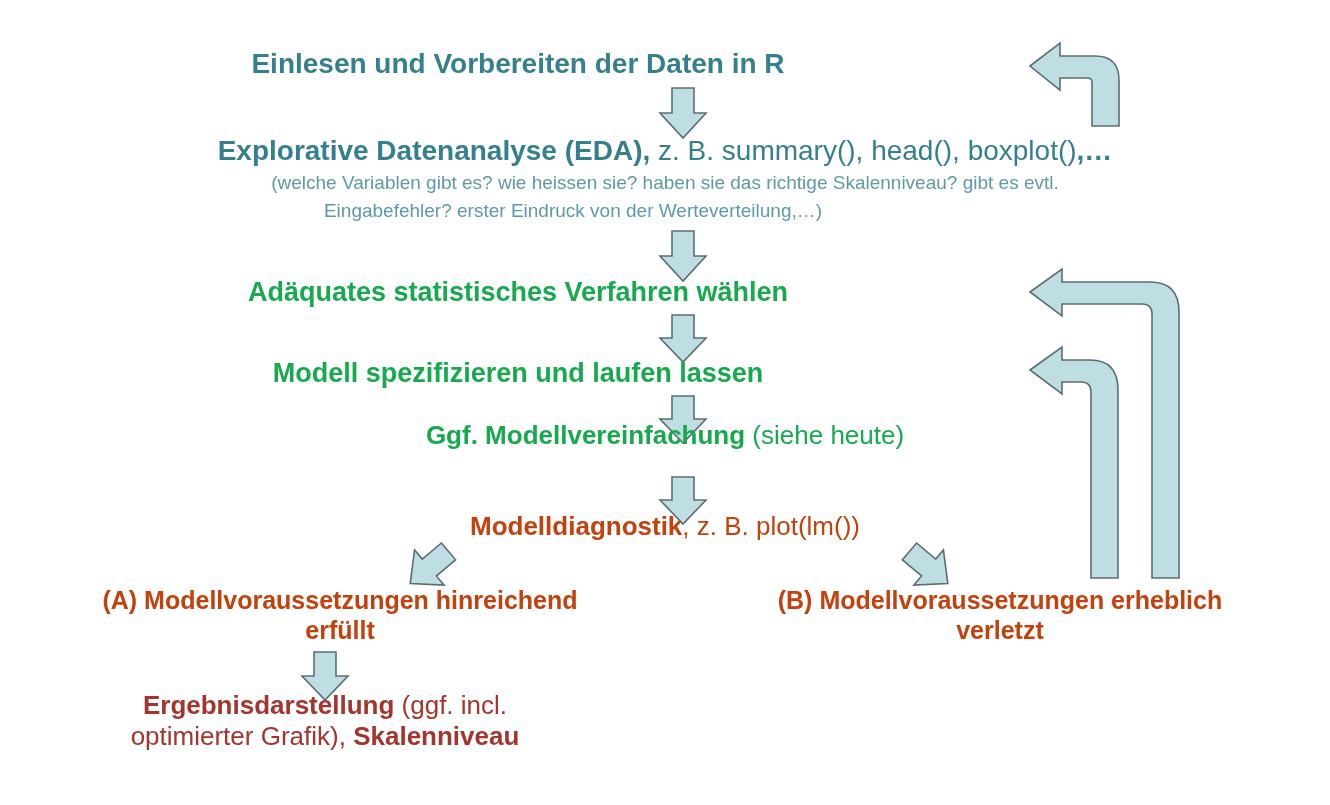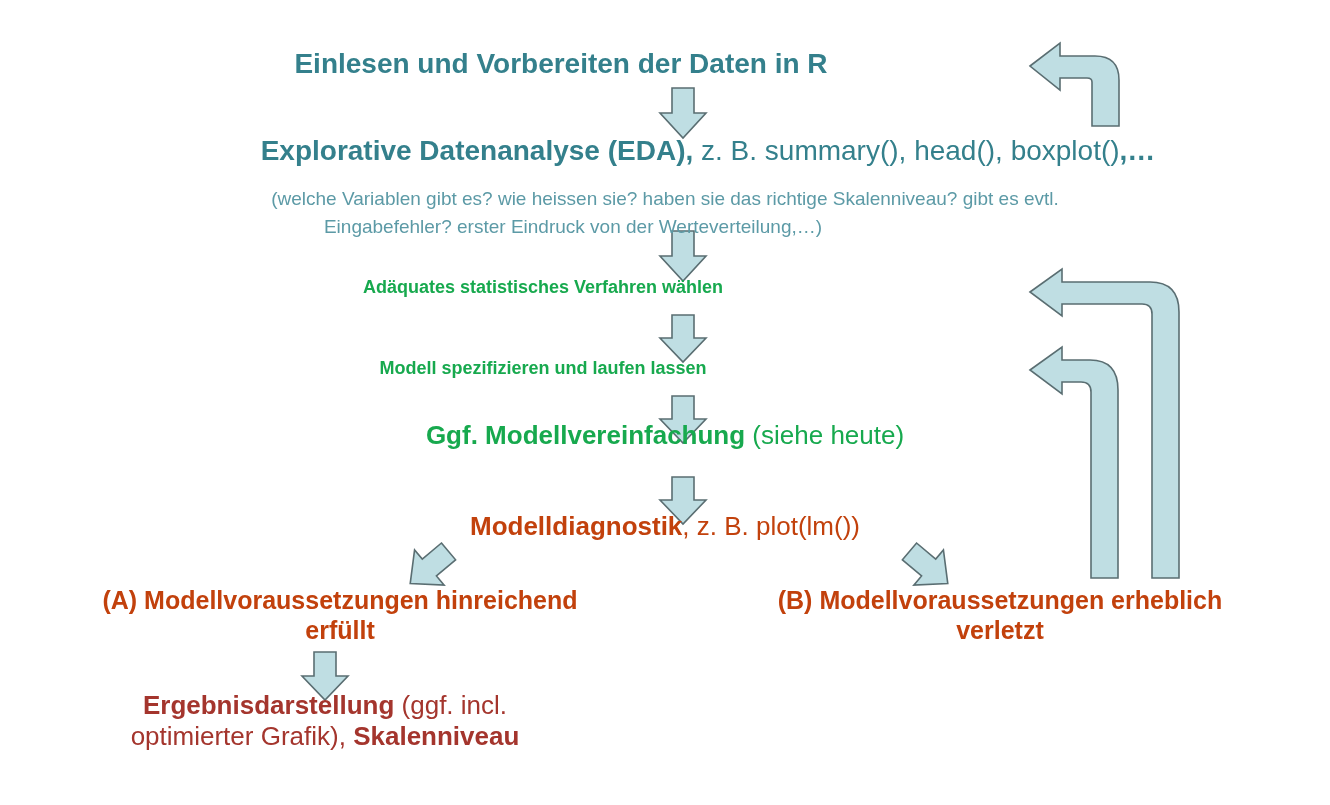--- a/index.html
+++ b/index.html
@@ -20,31 +20,31 @@
   }
   .node {
     position: absolute;
     text-align: center;
     line-height: 1.18;
     white-space: nowrap;
   }
   .node.wrap {
     white-space: normal;
   }
-  .t-teal   { color: #34808c; padding-left: 43px; }
+  .t-teal   { color: #34808c; }
   .t-teal-l { color: #5c9aa6; }
   .t-green  { color: #17a94e; }
   .t-blue   { color: #c2410c; }
   .t-red    { color: #a4352d; }
 
   .b { font-weight: bold; }
-  .n { font-weight: normal; margin-top: 16px; }
+  .n { font-weight: normal; }
 
   .s28 { font-size: 28px; }
-  .s27 { font-size: 18px; padding-left: 25px; }
+  .s27 { font-size: 27px; }
   .s26 { font-size: 26px; }
   .s25 { font-size: 25px; }
   .s19 { font-size: 19px; }
 
   .arrow-layer {
     position: absolute;
     left: 0;
     top: 0;
     width: 1330px;
     height: 805px;

